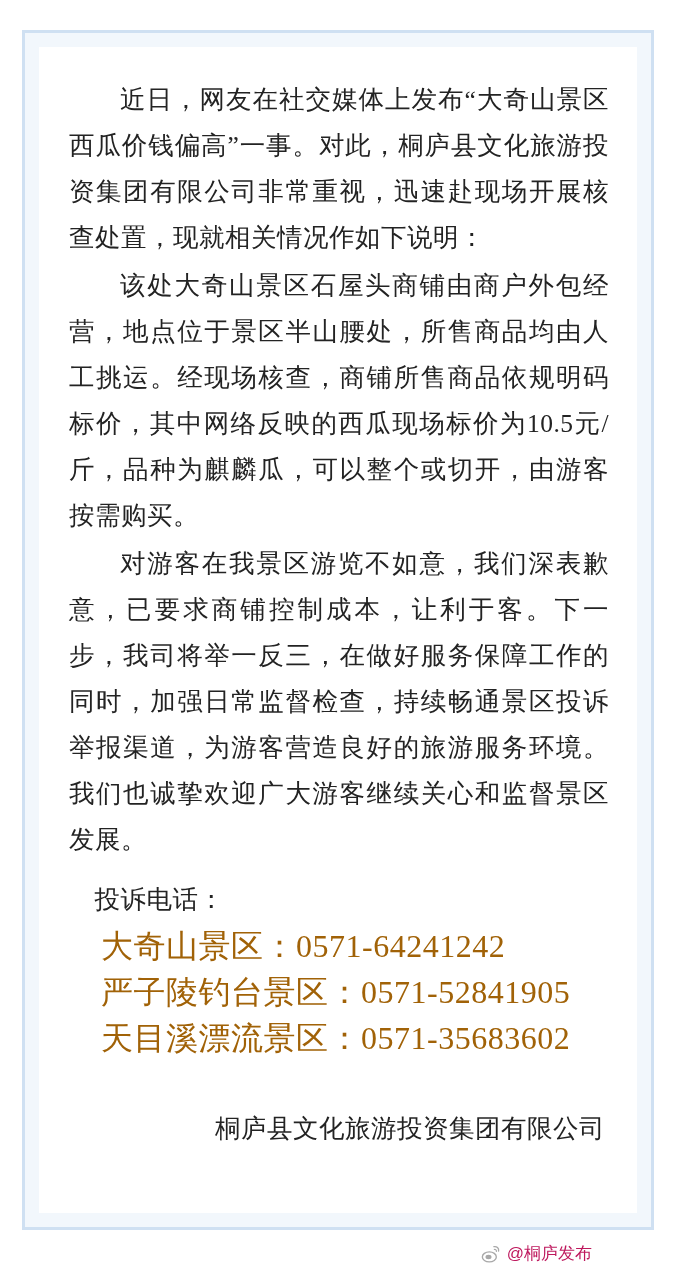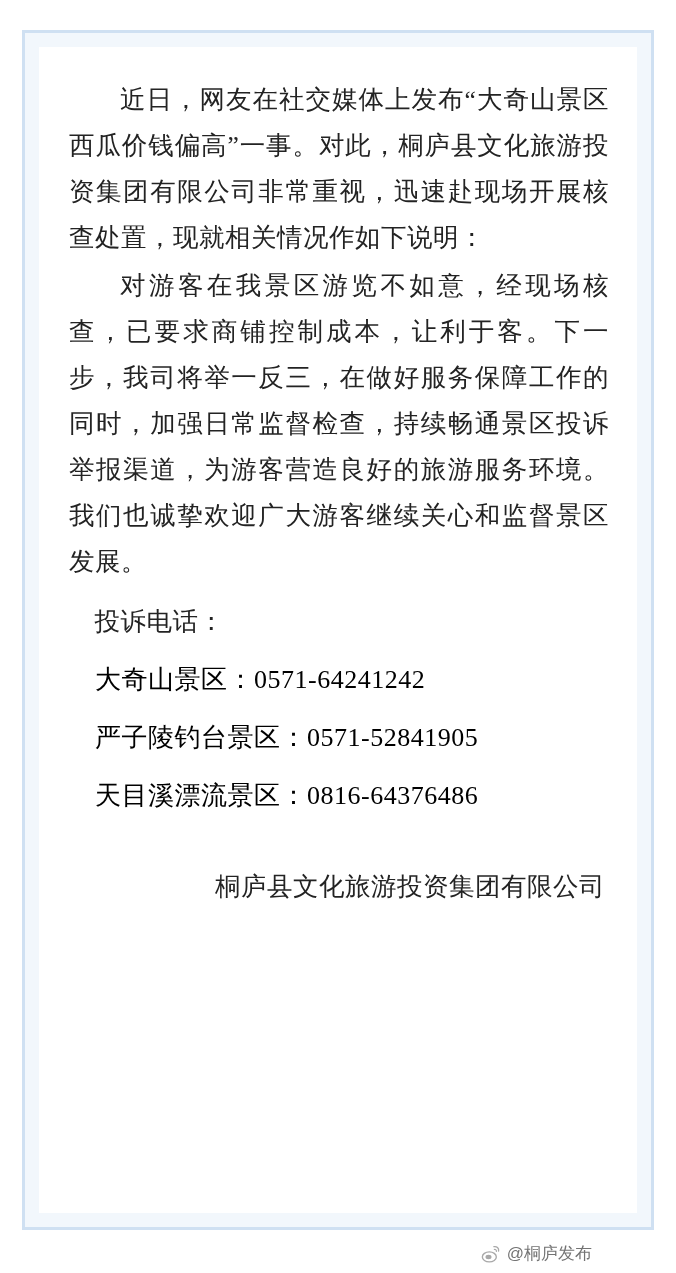--- a/index.html
+++ b/index.html
@@ -73,26 +73,25 @@
   }
   .contact-title {
     font-size: 25.5px;
     line-height: 46px;
     text-indent: 1em;
     color: #232323;
     letter-spacing: 0.5px;
     font-family: Liberation Serif, serif;
   }
   .contact-line {
-    font-size: 26px;
+    font-size: 32px;
     line-height: 46px;
     text-indent: 1em;
-    color: #000000;
+    color: #a16207;
     letter-spacing: 0.5px;
-    margin-top: 12px;
   }
 
   .signature {
     margin-top: 46px;
     text-align: right;
     padding-right: 4px;
   }
   .sign-org {
     font-size: 25.5px;
     line-height: 44px;
@@ -101,21 +100,21 @@
   }
 
   
   .footer {
     position: absolute;
     right: 24px;
     bottom: 8px;
     display: flex;
     align-items: center;
     gap: 6px;
-    color: #737373;
+    color: #be185d;
     font-family: "Liberation Sans", sans-serif;
     font-size: 17px;
   }
   .weibo-icon {
     width: 20px;
     height: 20px;
     display: inline-block;
     position: relative;
   }
   .weibo-icon svg { display: block; }
@@ -124,27 +123,28 @@
 <body>
 
 <div class="page">
 
   <div class="frame-outer">
     <div class="frame-inner">
 
       <div class="doc-body">
 
         <p class="para">近日，网友在社交媒体上发布“大奇山景区西瓜价钱偏高”一事。对此，桐庐县文化旅游投资集团有限公司非常重视，迅速赴现场开展核查处置，现就相关情况作如下说明：</p>
-        <p class="para">对游客在我景区游览不如意，经现场核查，已要求商铺控制成本，让利于客。下一步，我司将举一反三，在做好服务保障工作的同时，加强日常监督检查，持续畅通景区投诉举报渠道，为游客营造良好的旅游服务环境。我们也诚挚欢迎广大游客继续关心和监督景区发展。</p>
+        <p class="para">该处大奇山景区石屋头商铺由商户外包经营，地点位于景区半山腰处，所售商品均由人工挑运。经现场核查，商铺所售商品依规明码标价，其中网络反映的西瓜现场标价为10.5元/斤，品种为麒麟瓜，可以整个或切开，由游客按需购买。</p>
+        <p class="para">对游客在我景区游览不如意，我们深表歉意，已要求商铺控制成本，让利于客。下一步，我司将举一反三，在做好服务保障工作的同时，加强日常监督检查，持续畅通景区投诉举报渠道，为游客营造良好的旅游服务环境。我们也诚挚欢迎广大游客继续关心和监督景区发展。</p>
 
         <div class="contact-block">
           <div class="contact-title">投诉电话：</div>
           <div class="contact-line">大奇山景区：0571-64241242</div>
           <div class="contact-line">严子陵钓台景区：0571-52841905</div>
-          <div class="contact-line">天目溪漂流景区：0816-64376486</div>
+          <div class="contact-line">天目溪漂流景区：0571-35683602</div>
         </div>
 
         <div class="signature">
           <div class="sign-org">桐庐县文化旅游投资集团有限公司</div>
 
         </div>
 
       </div>
     </div>
   </div>

